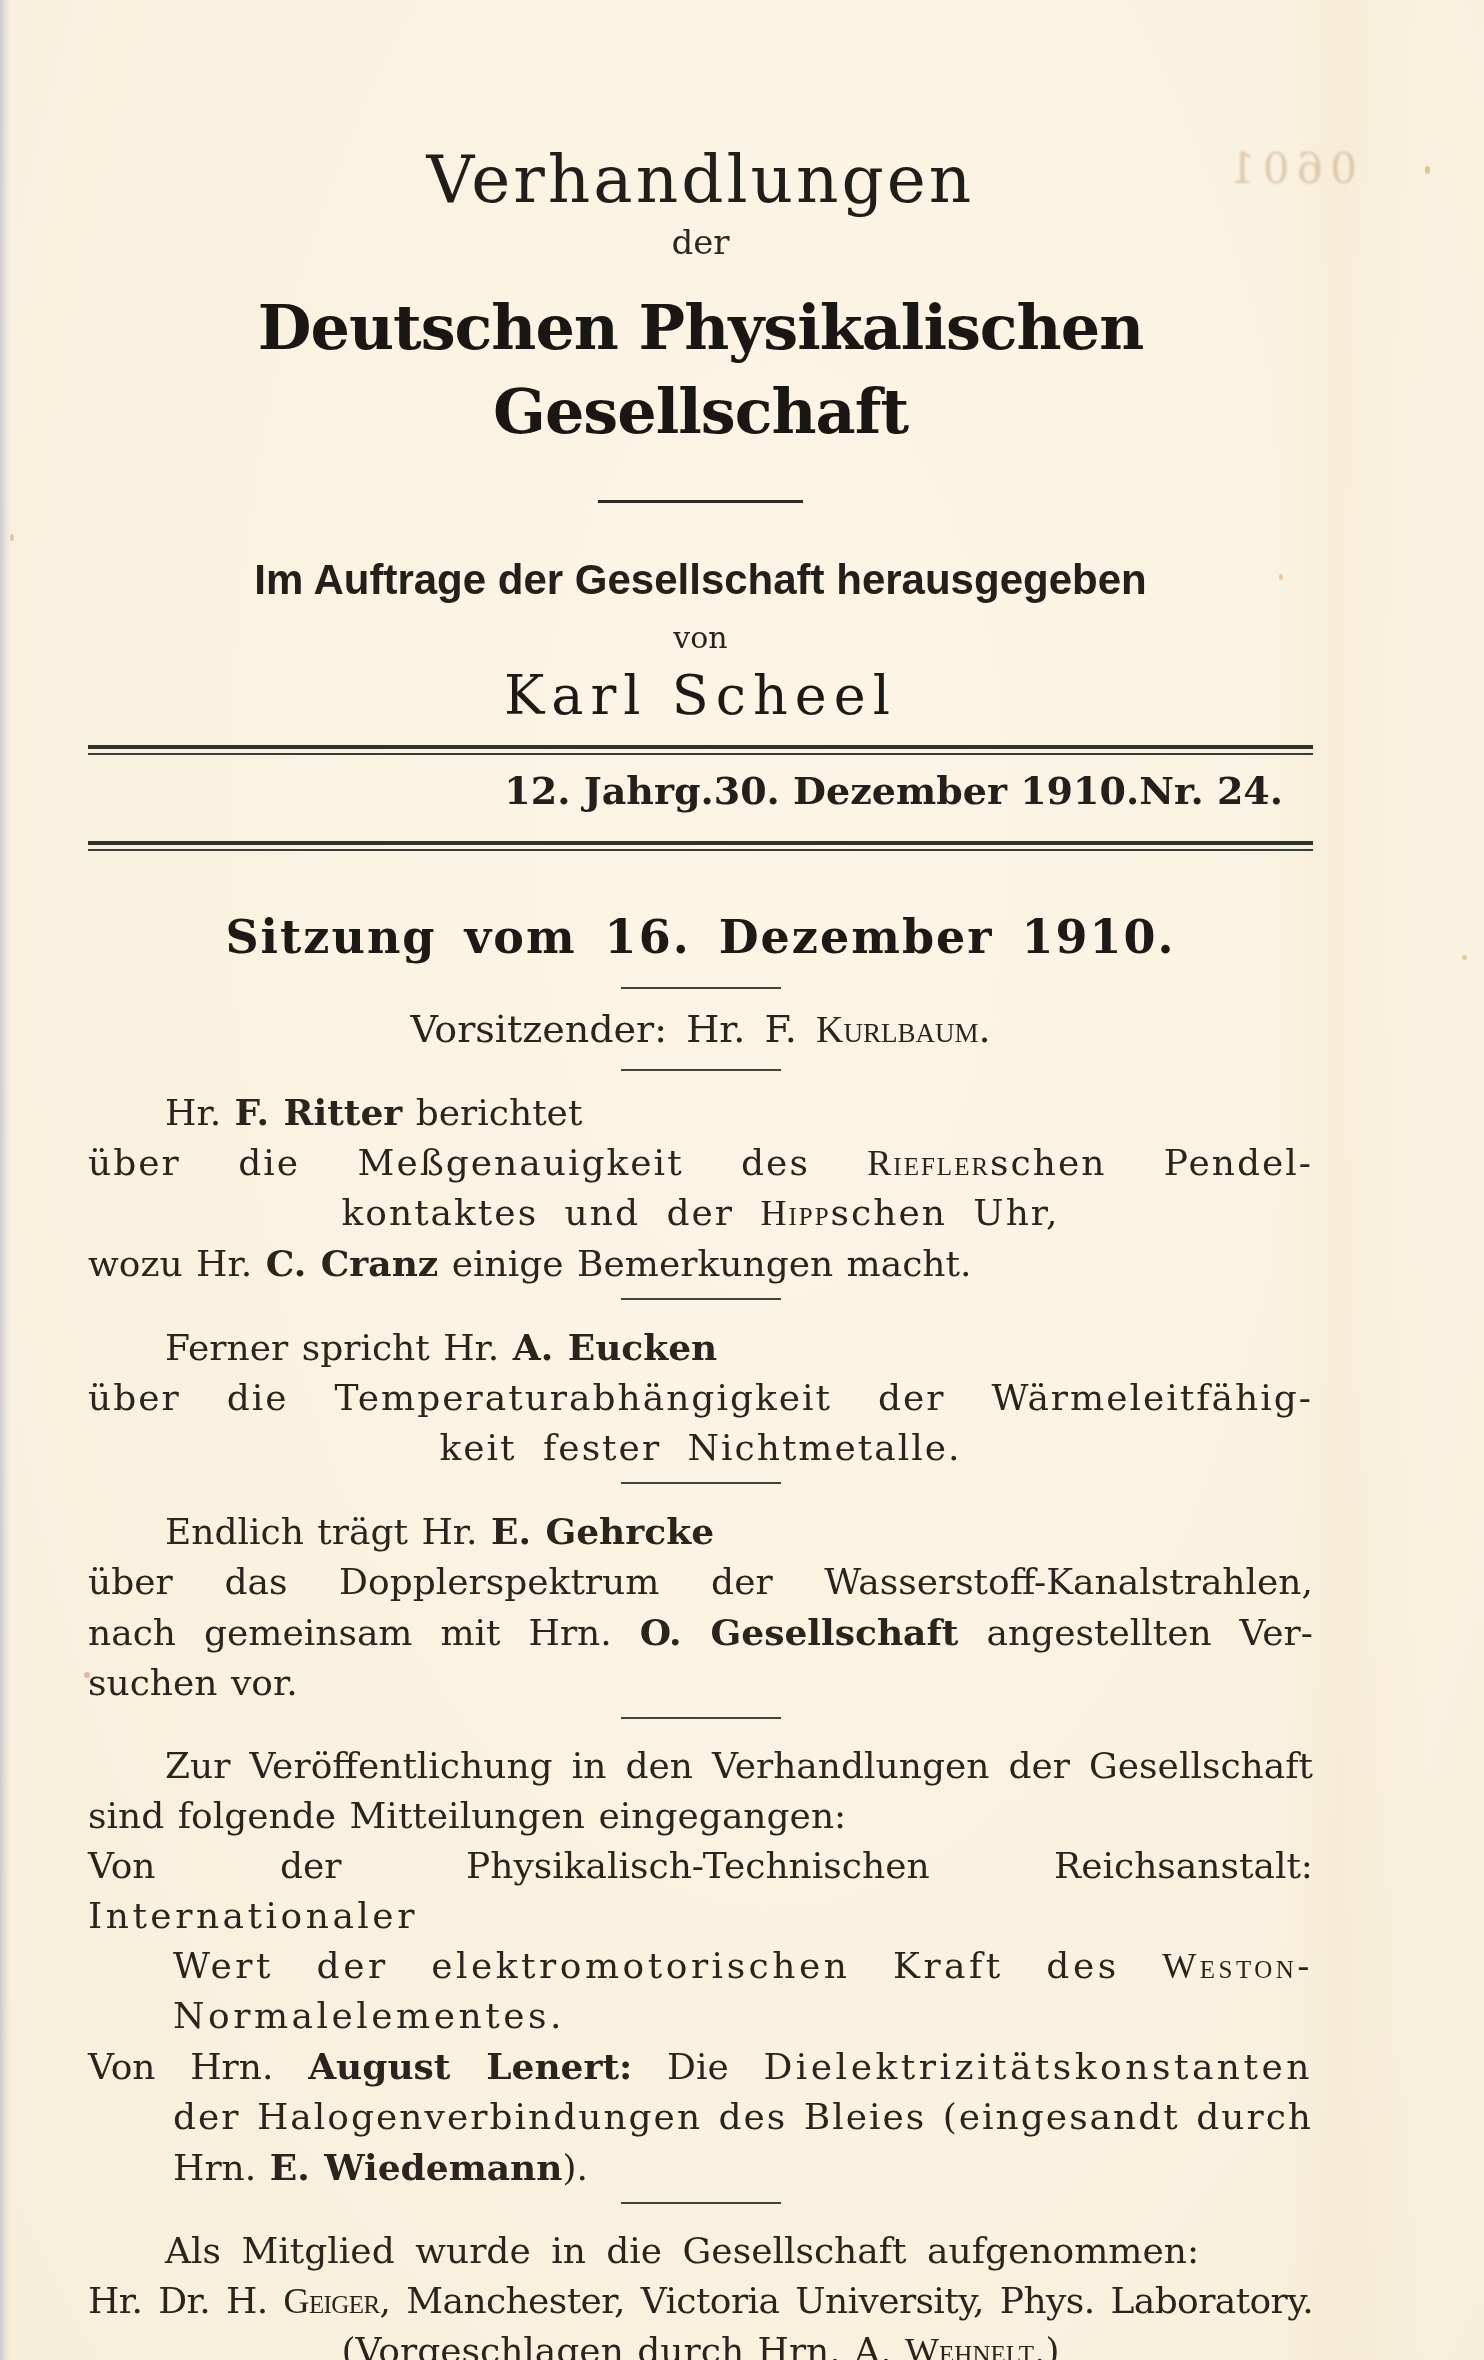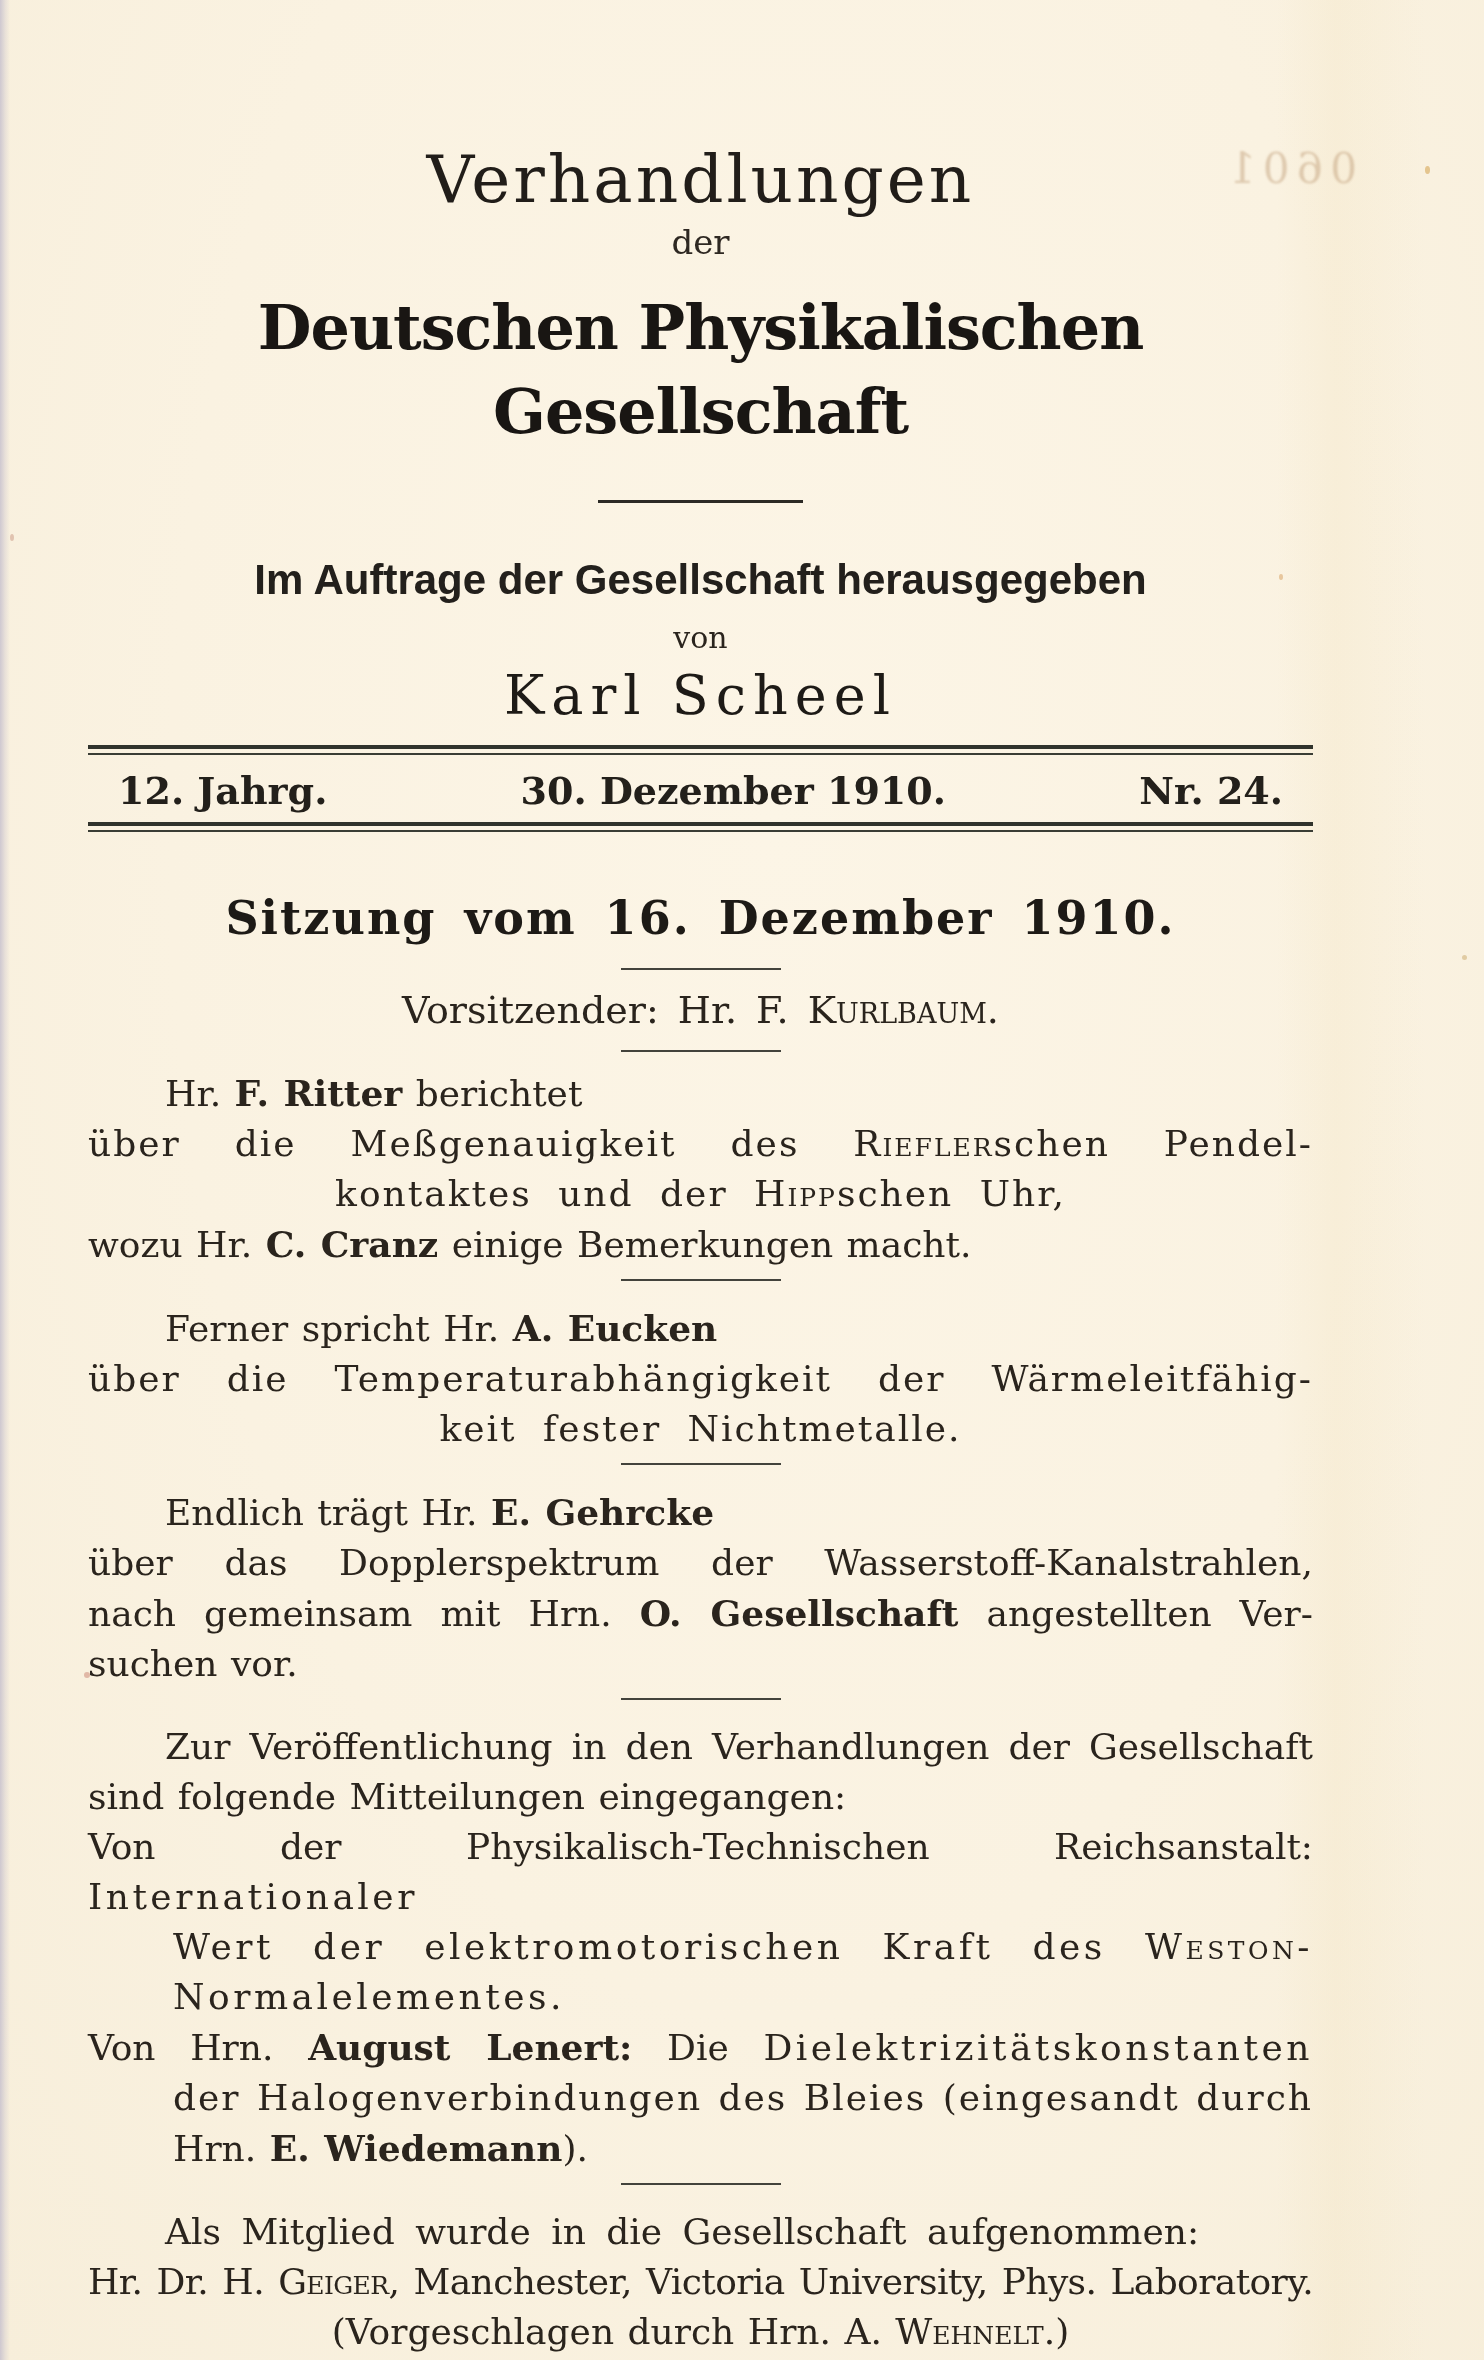--- a/index.html
+++ b/index.html
@@ -70,23 +70,23 @@
   }
   .rule-double {
     height: 4px;
     border-top: 4px solid #30332c;
     border-bottom: 2px solid #3a3d35;
     margin-top: 18px;
   }
   .rule-double.lower { margin-top: 0; }
   .issue-bar {
     display: flex;
-    justify-content: space-between;
+    justify-content: flex-end;
     align-items: baseline;
-    padding: 14px 30px 9px 30px;
+    padding: 14px 30px 28px 30px;
     font-weight: bold;
     font-size: 38px; line-height: 44px;
     color: #23201b;
   }
   
   .s-heading {
     text-align: center;
     font-weight: bold;
     font-size: 46px; line-height: 56px;
     letter-spacing: 2px;
@@ -118,21 +118,21 @@
   .bline.hang    { padding-left: 85px; }
   .bline.justify { text-align: justify; text-align-last: justify; }
   .bline.center  { text-align: center; }
   .bline.sp      { letter-spacing: 2px; word-spacing: 13px; }
   .bline.ls      { letter-spacing: 3.5px; }
   .bline.ls2     { letter-spacing: 2px; }
   .bline.ws      { word-spacing: 9px; margin-top: 16px; }
   .bline.tight   { letter-spacing: -0.6px; word-spacing: -1px; }
   .announcements .hrule { margin-top: 9px; margin-bottom: 22px; }
   .b  { font-weight: bold; }
-  .sc { font-variant: small-caps; }
+  .sc { font-variant: small-caps; font-family: Liberation Serif, serif; }
   .ls { letter-spacing: 3.5px; }
   
   .ghost {
     position: absolute;
     left: 1222px; top: 144px;
     font-size: 42px;
     letter-spacing: 7px;
     color: #c3a27e;
     opacity: 0.5;
     filter: blur(1.2px);

